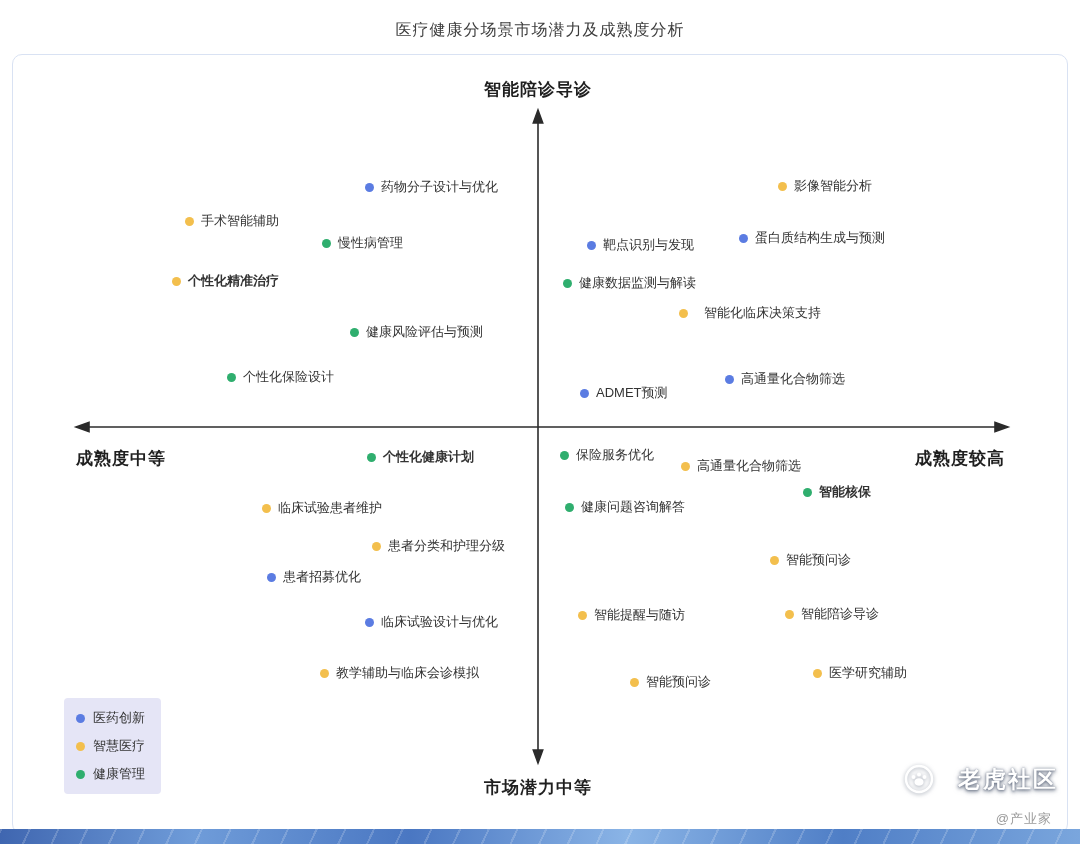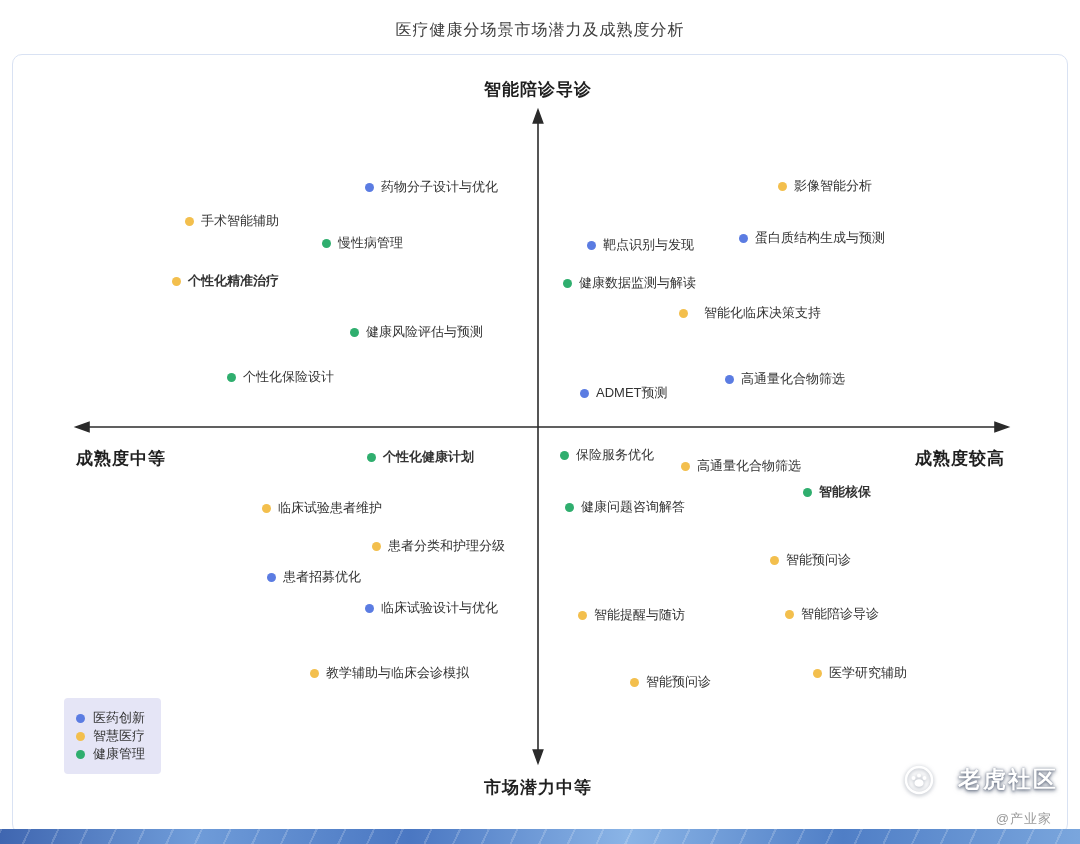--- a/index.html
+++ b/index.html
@@ -25,26 +25,26 @@
   .point{
     position:absolute;display:flex;align-items:center;gap:7px;
     transform:translateY(-50%);white-space:nowrap;
   }
   .dot{width:9px;height:9px;border-radius:50%;flex:0 0 auto;}
   .plabel{font-size:13px;color:#333;}
   .legend{
     position:absolute;left:64px;top:698px;
     background:#e5e5f6;border-radius:4px;
     padding:11px 16px 11px 12px;
-    display:flex;flex-direction:column;
+    display:flex;flex-direction:column;gap:10px;
   }
   .legend-row{display:flex;align-items:center;gap:8px;font-size:13px;color:#333;white-space:nowrap;}
   .watermark{
     position:absolute;right:22px;top:764px;
-    display:flex;align-items:center;gap:24px;
+    display:flex;gap:24px;
     filter:drop-shadow(0 1px 2px rgba(90,100,120,.55));
   }
   .watermark-text{
     font-size:23px;font-weight:bold;color:#ffffff;letter-spacing:2px;
     text-shadow:0 1px 3px rgba(95,105,125,.8),0 0 1px rgba(95,105,125,.7);
   }
   .handle{
     position:absolute;right:28px;top:810px;
     font-size:13px;color:#9a9a9a;letter-spacing:1px;
   }
@@ -98,21 +98,21 @@
       <span class="plabel">高通量化合物筛选</span>
     </div>
     <div class="point" style="left: 580px; top: 393px;">
       <span class="dot" style="background: rgb(91, 124, 226);"></span>
       <span class="plabel">ADMET预测</span>
     </div>
     <div class="point" style="left: 267px; top: 577px;">
       <span class="dot" style="background: rgb(91, 124, 226);"></span>
       <span class="plabel">患者招募优化</span>
     </div>
-    <div class="point" style="left: 365px; top: 608px;">
+    <div class="point" style="left: 365px; top: 622px;">
       <span class="dot" style="background: rgb(91, 124, 226);"></span>
       <span class="plabel">临床试验设计与优化</span>
     </div>
     <div class="point" style="left: 778px; top: 186px;">
       <span class="dot" style="background: rgb(243, 191, 77);"></span>
       <span class="plabel">影像智能分析</span>
     </div>
     <div class="point" style="left: 185px; top: 221px; text-align: center;">
       <span class="dot" style="background: rgb(243, 191, 77);"></span>
       <span class="plabel">手术智能辅助</span>
@@ -142,21 +142,21 @@
       <span class="plabel">智能预问诊</span>
     </div>
     <div class="point" style="left: 785px; top: 614px;">
       <span class="dot" style="background: rgb(243, 191, 77);"></span>
       <span class="plabel">智能陪诊导诊</span>
     </div>
     <div class="point" style="left: 578px; top: 615px;">
       <span class="dot" style="background: rgb(243, 191, 77);"></span>
       <span class="plabel">智能提醒与随访</span>
     </div>
-    <div class="point" style="left: 310px; top: 673px;">
+    <div class="point" style="left: 320px; top: 673px;">
       <span class="dot" style="background: rgb(243, 191, 77);"></span>
       <span class="plabel">教学辅助与临床会诊模拟</span>
     </div>
     <div class="point" style="left: 813px; top: 673px;">
       <span class="dot" style="background: rgb(243, 191, 77);"></span>
       <span class="plabel">医学研究辅助</span>
     </div>
     <div class="point" style="left: 630px; top: 682px;">
       <span class="dot" style="background: rgb(243, 191, 77);"></span>
       <span class="plabel">智能预问诊</span>

